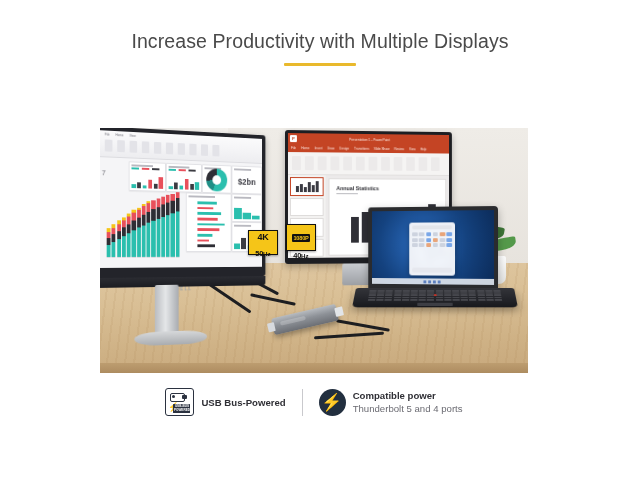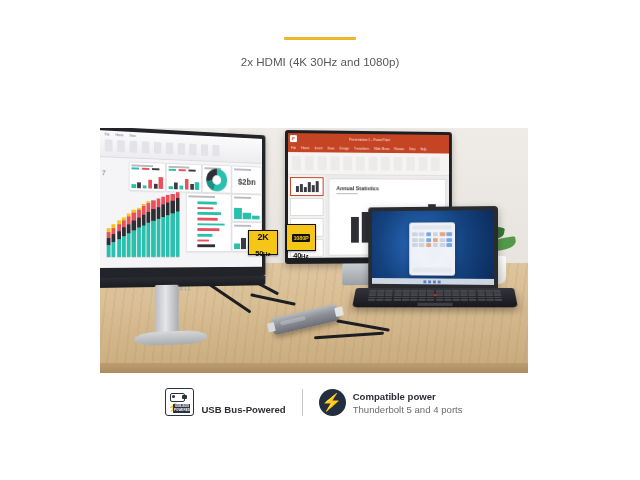--- a/index.html
+++ b/index.html
@@ -218,21 +218,21 @@
   .badge .b1{font-size:9px;font-weight:700;color:#111;line-height:10px;letter-spacing:-.3px;}
   .badge .b2{font-size:6.2px;font-weight:700;color:#111;line-height:8px;}
   .badge .b1s{font-size:5.6px;font-weight:700;color:#111;line-height:8px;letter-spacing:-.2px;
     background:#111;color:#f5c518;display:inline-block;padding:0 1px;border-radius:1px;}
   .badge4k{left:148px;top:102px;width:28px;height:22px;padding-top:1px;}
   .badge1080{left:186px;top:96px;width:28px;height:24px;padding-top:1px;}
 
   
   .features{position:absolute;left:100px;top:378px;width:428px;height:48px;
     display:flex;align-items:center;justify-content:center;gap:0;background:#fff;}
-  .feat{display:flex;align-items:flex-end;gap:7px;}
+  .feat{display:flex;align-items:center;gap:7px;}
   .feat .txt .t1{font-size:9.6px;color:#2f2f35;font-weight:700;line-height:13px;}
   .feat .txt .t2{font-size:9.6px;color:#6b6b72;line-height:13px;}
   .vdiv{width:1px;height:27px;background:#c9c9cd;margin:0 16px;}
 
   .usbIcon{width:27px;height:26px;border:1.6px solid #2b3240;border-radius:3px;
     position:relative;background:#fff;}
   .usbIcon .plug{position:absolute;left:4px;top:4px;width:13px;height:7px;
     border:1.3px solid #2b3240;border-radius:2px;}
   .usbIcon .tip{position:absolute;left:16px;top:5.5px;width:5px;height:4px;
     background:#2b3240;border-radius:1px;}
@@ -246,22 +246,22 @@
   .tbIcon{width:27px;height:27px;border-radius:50%;background:#222f3f;position:relative;}
   .tbIcon .z{position:absolute;left:50%;top:50%;transform:translate(-50%,-50%);
     color:#fff;font-size:17px;line-height:17px;font-weight:700;}
 </style>
 </head>
 <body>
 
 <div class="page">
 
   <div class="header">
+    <div class="title">Increase Productivity with Multiple Displays</div>
     <div class="rule"></div>
-    <div class="sub">2x HDMI (4K 30Hz and 1080p)</div>
   </div>
 
   <div class="photo">
     <div class="wall"></div>
     <div class="wall2"></div>
     <div class="desk"></div>
     <div class="deskedge"></div>
 
     <div class="leaves">
       <div class="leaf l1"></div>
@@ -694,21 +694,21 @@
               <i></i>
               <i></i>
             </div>
         </div>
         <div class="nub"></div>
         <div class="tpad"></div>
       </div>
     </div>
 
     <div class="badge badge4k">
-      <div class="b1">2K</div>
+      <div class="b1">4K</div>
       <div>
         <span class="b1" style="font-size:7.5px">50</span><span class="b2">Hz</span>
       </div>
     </div>
     <div class="badge badge1080">
       <div>
         <span class="b1s">1080P</span>
       </div>
       <div>
         <span class="b1" style="font-size:7.5px">40</span><span class="b2">Hz</span>

